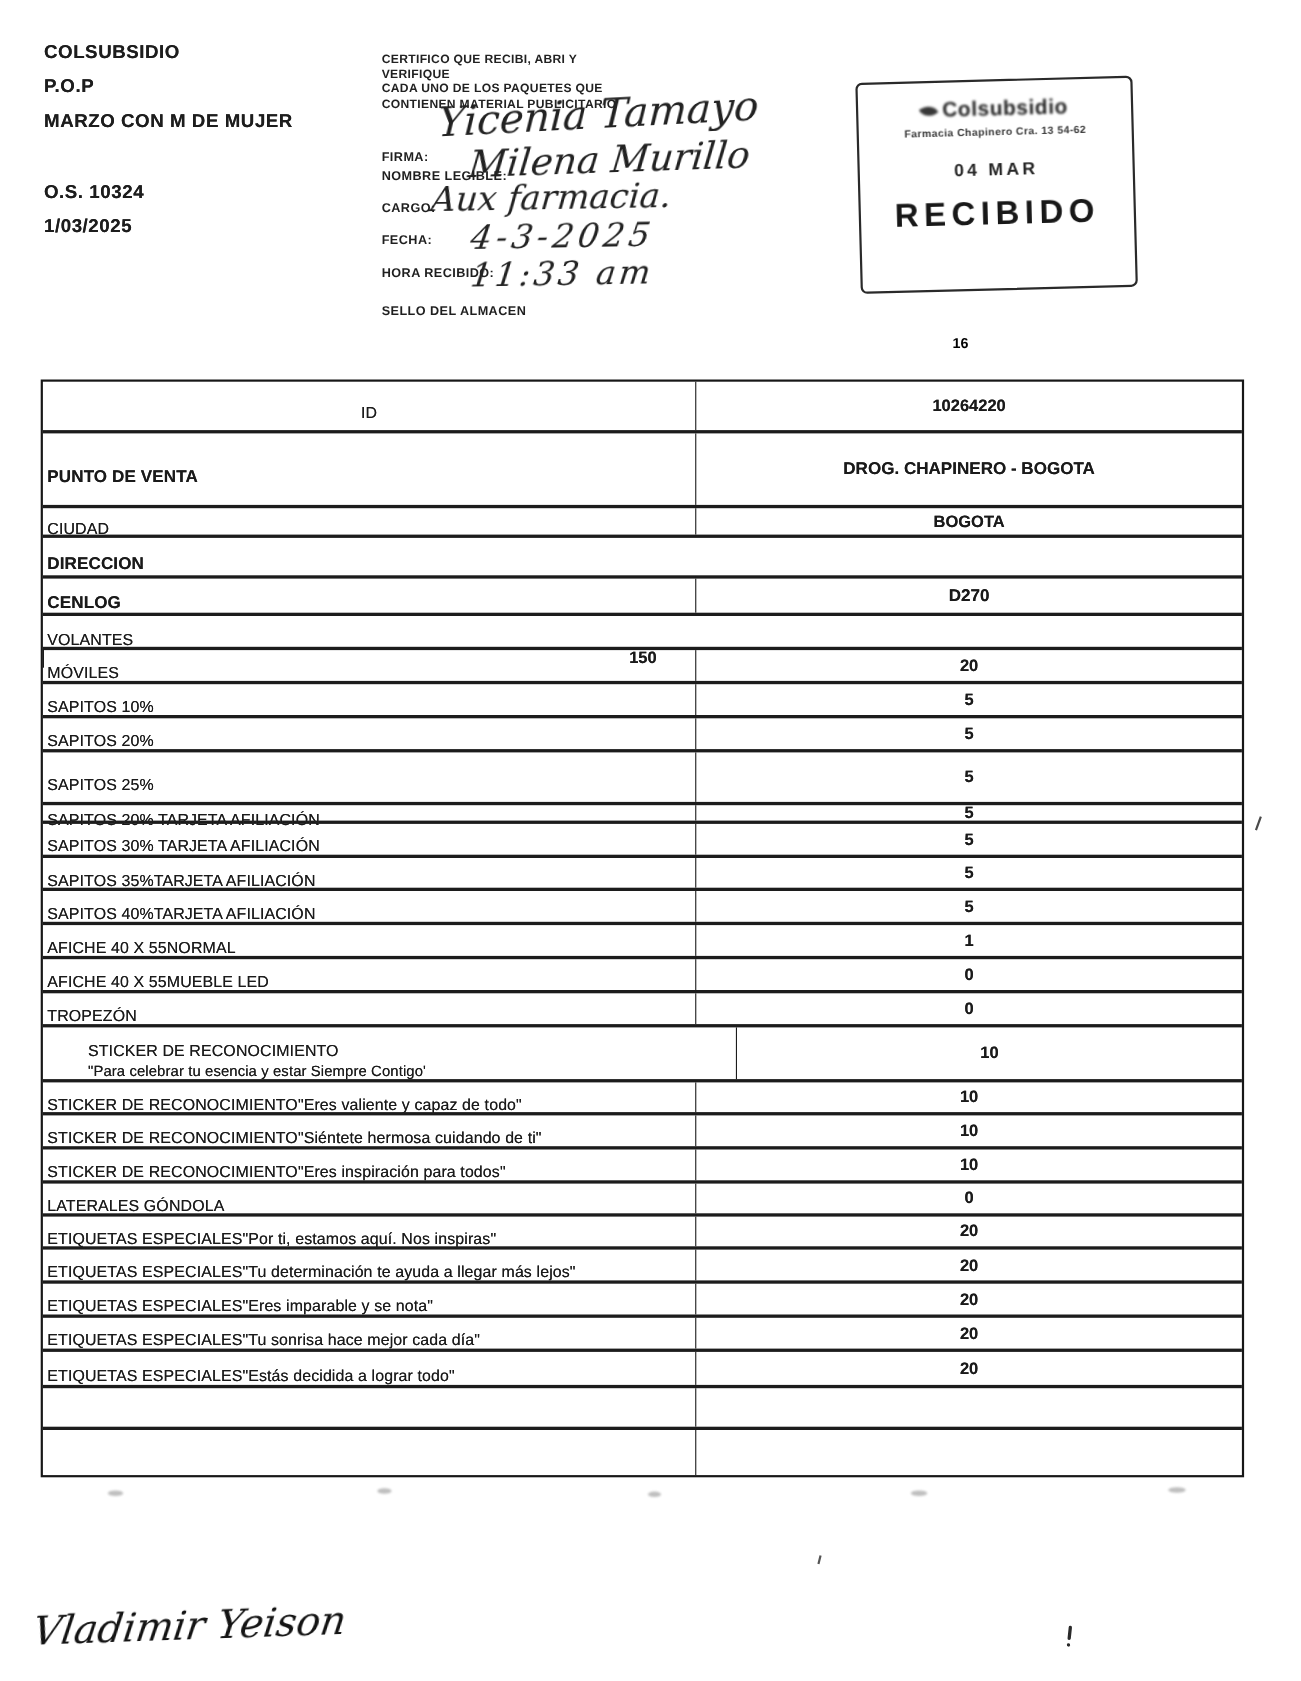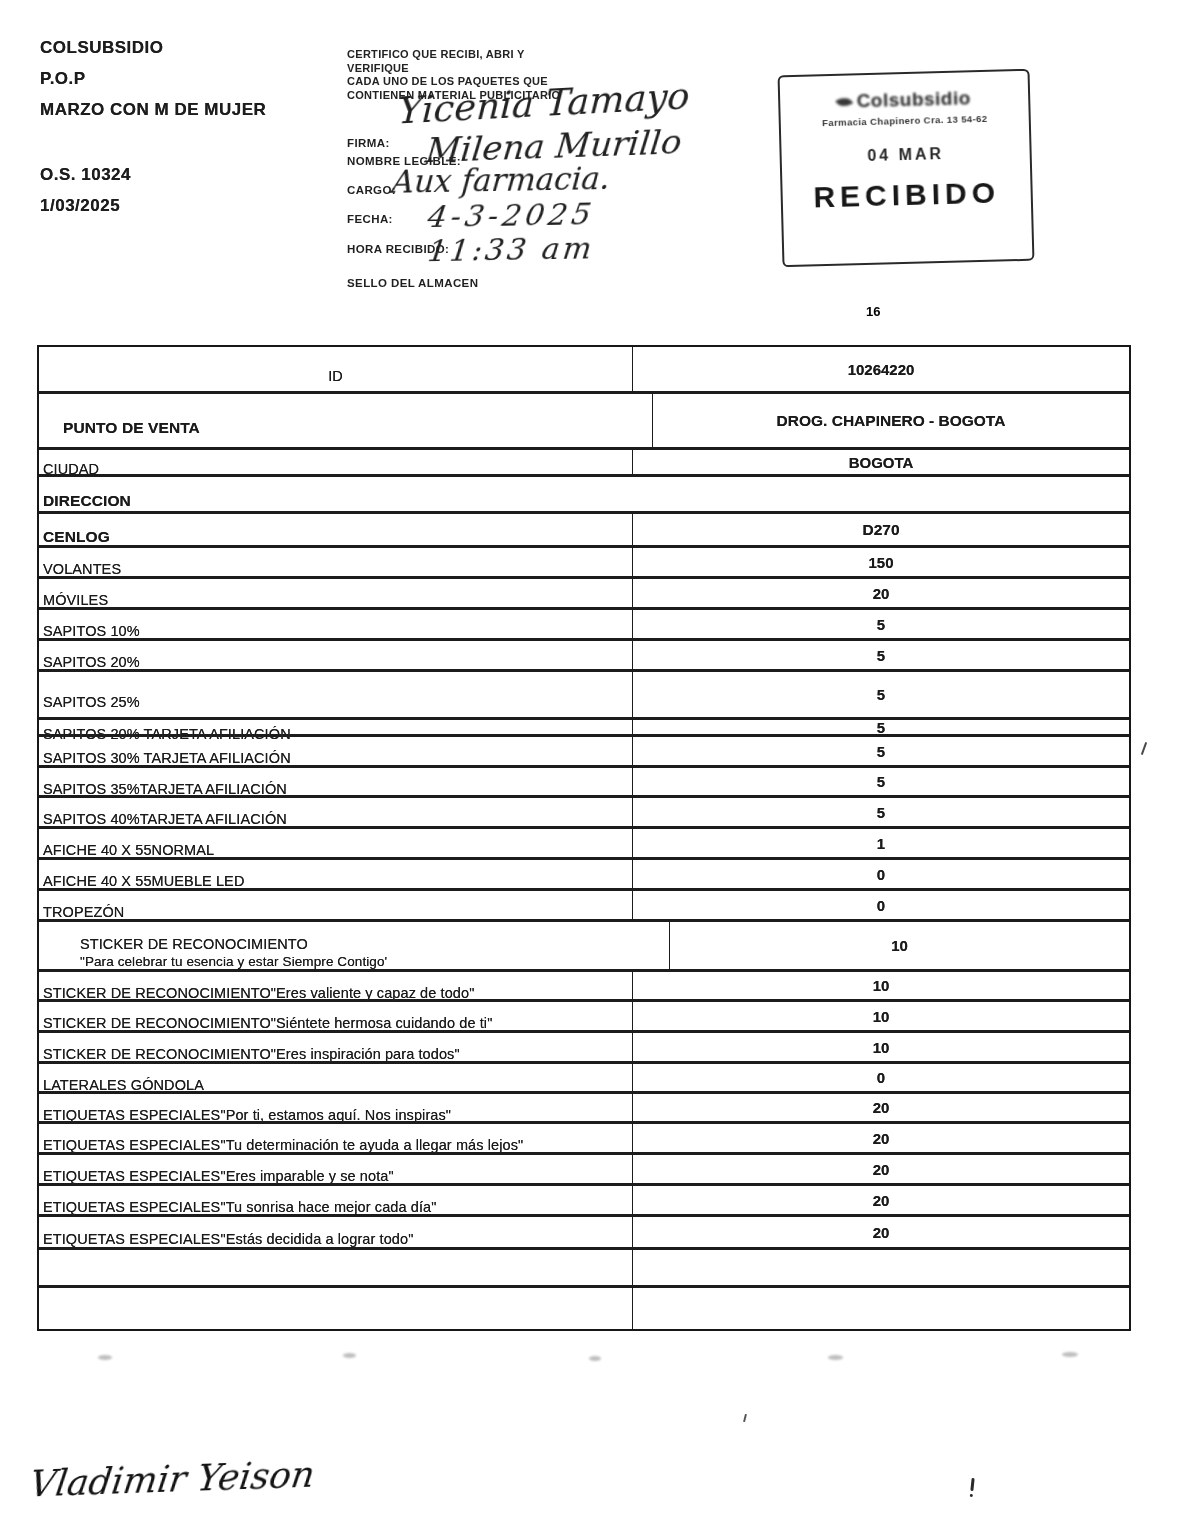--- a/index.html
+++ b/index.html
@@ -110,21 +110,21 @@
 
   <div class="doc-table">
       <div class="trow center-label" style="height: 44px;">
       <div class="cell-label">
         <div>ID</div>
       </div>
       <div class="cell-value">
         <span>10264220</span>
       </div>
     </div>
-      <div class="trow bold-row" style="height: 56px; padding-left: 20px;">
+      <div class="trow bold-row" style="height: 68px;">
       <div class="cell-label">
         <div>PUNTO DE VENTA</div>
       </div>
       <div class="cell-value">
         <span>DROG. CHAPINERO - BOGOTA</span>
       </div>
     </div>
       <div class="trow" style="height: 27px;">
       <div class="cell-label">
         <div>CIUDAD</div>
@@ -139,21 +139,21 @@
       </div>
     </div>
       <div class="trow bold-row" style="height: 34px;">
       <div class="cell-label">
         <div>CENLOG</div>
       </div>
       <div class="cell-value">
         <span>D270</span>
       </div>
     </div>
-      <div class="trow" style="height: 31px;">
+      <div class="trow" style="height: 31px; flex-direction: column;">
       <div class="cell-label">
         <div>VOLANTES</div>
       </div>
       <div class="cell-value">
         <span>150</span>
       </div>
     </div>
       <div class="trow" style="height: 31px;">
       <div class="cell-label">
         <div>MÓVILES</div>

